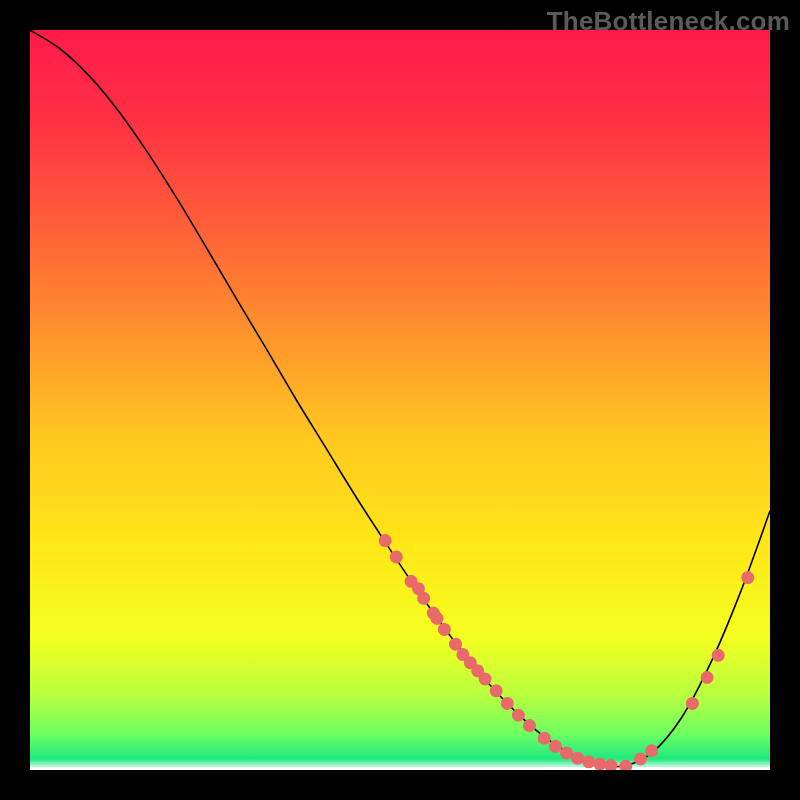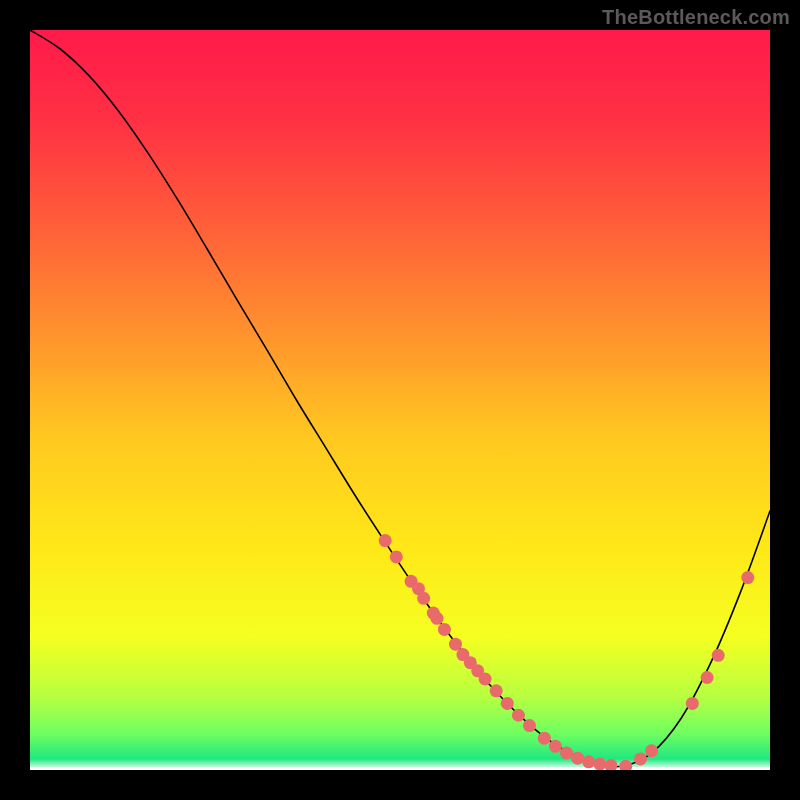--- a/index.html
+++ b/index.html
@@ -13,21 +13,21 @@
   .container {
     position: relative;
     width: 800px;
     height: 800px;
   }
   .watermark {
     position: absolute;
     top: 6px;
     right: 10px;
     font-family: Arial, Helvetica, sans-serif;
-    font-size: 20px;
+    font-size: 26px;
     font-weight: bold;
     color: #5a5a5a;
     z-index: 10;
     letter-spacing: 0.2px;
   }
   .plot-area {
     position: absolute;
     left: 30px;
     top: 30px;
     width: 740px;

